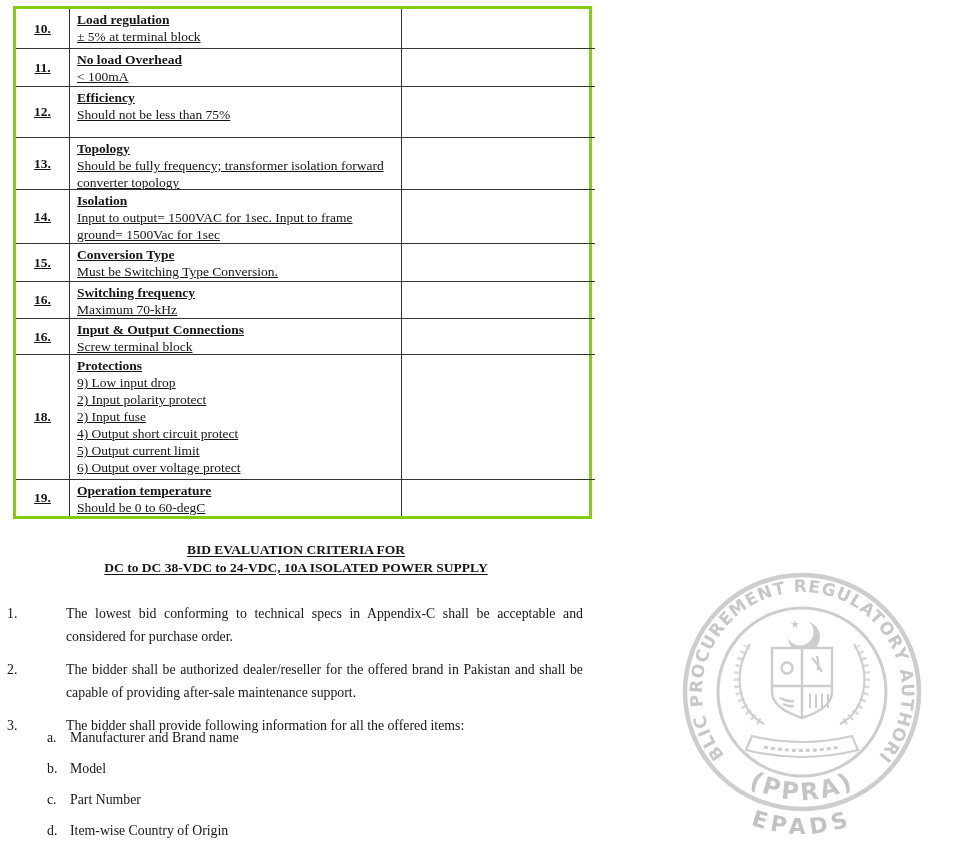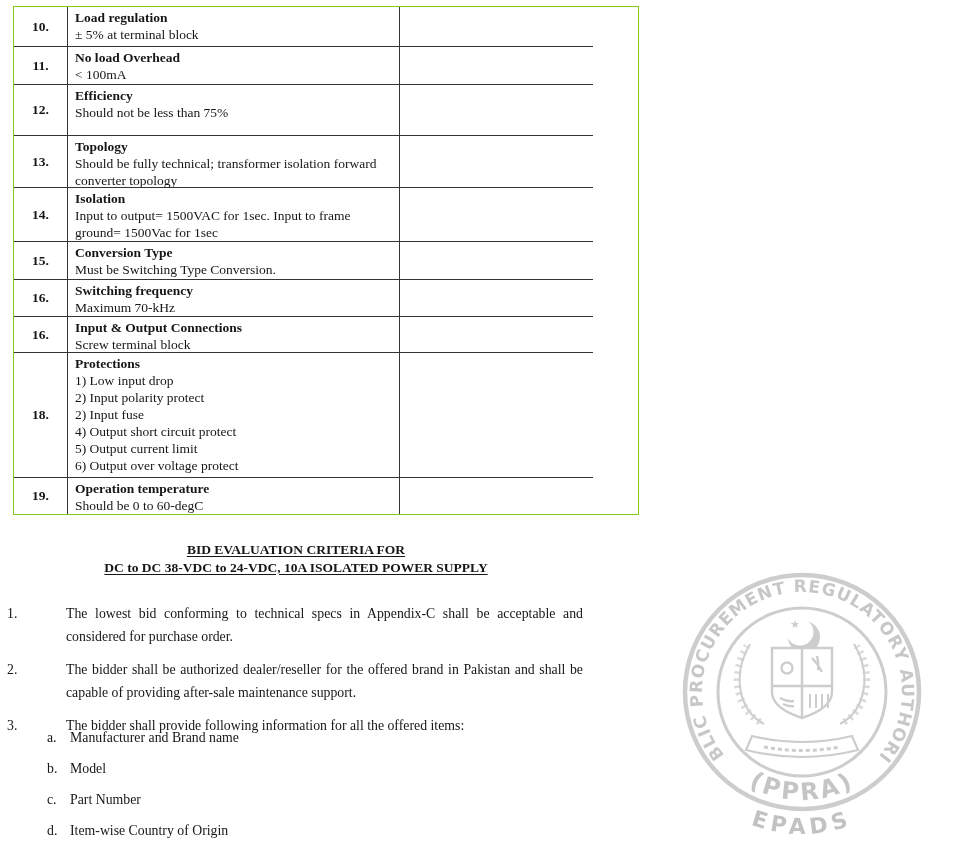--- a/index.html
+++ b/index.html
@@ -3,24 +3,24 @@
 <meta charset="utf-8">
 <style>
   html,body{margin:0;padding:0;background:#ffffff;}
   #page{
     position:relative;width:960px;height:853px;background:#ffffff;
     font-family:"Liberation Serif","DejaVu Serif",serif;color:#161616;
     overflow:hidden;
   }
   
   #spec-table{
-    position:absolute;left:13px;top:6px;width:626px;
+    position:absolute;left:13px;top:6px;width:579px;
     display:grid;grid-template-columns:54px 332px 193px;
     grid-template-rows:40px 38px 51px 52px 54px 38px 37px 36px 125px 36px;
-    border:1px solid #84cc16;box-sizing:border-box;
+    border:3px solid #84cc16;box-sizing:border-box;text-decoration:underline;
   }
   .cell{border-right:1.4px solid #343434;border-bottom:1.4px solid #343434;box-sizing:border-box;overflow:hidden;}
   .cell.col3{border-right:none;}
   .cell.lastrow{border-bottom:none;}
   .cell.num{display:flex;align-items:center;justify-content:center;
     font-weight:bold;font-size:13.5px;}
   .cell.desc{padding:2px 8px 0 7px;font-size:13.5px;line-height:17px;}
   .spec-title{font-weight:bold;}
   
   #bid-heading{
@@ -65,21 +65,21 @@
       <div class="cell col3"></div>
       <div class="cell num">12.</div>
       <div class="cell desc">
         <div class="spec-title">Efficiency</div>
         <div class="spec-line">Should not be less than 75%</div>
       </div>
       <div class="cell col3"></div>
       <div class="cell num">13.</div>
       <div class="cell desc">
         <div class="spec-title">Topology</div>
-        <div class="spec-line">Should be fully technical; transformer isolation forward converter topology</div>
+        <div class="spec-line">Should be fully frequency; transformer isolation forward converter topology</div>
       </div>
       <div class="cell col3"></div>
       <div class="cell num">14.</div>
       <div class="cell desc">
         <div class="spec-title">Isolation</div>
         <div class="spec-line">Input to output= 1500VAC for 1sec. Input to frame ground= 1500Vac for 1sec</div>
       </div>
       <div class="cell col3"></div>
       <div class="cell num">15.</div>
       <div class="cell desc">
@@ -95,21 +95,21 @@
       <div class="cell col3"></div>
       <div class="cell num">16.</div>
       <div class="cell desc">
         <div class="spec-title">Input &amp; Output Connections</div>
         <div class="spec-line">Screw terminal block</div>
       </div>
       <div class="cell col3"></div>
       <div class="cell num">18.</div>
       <div class="cell desc">
         <div class="spec-title">Protections</div>
-        <div class="spec-line">1) Low input drop</div>
+        <div class="spec-line">9) Low input drop</div>
         <div class="spec-line">2) Input polarity protect</div>
         <div class="spec-line">2) Input fuse</div>
         <div class="spec-line">4) Output short circuit protect</div>
         <div class="spec-line">5) Output current limit</div>
         <div class="spec-line">6) Output over voltage protect</div>
       </div>
       <div class="cell col3"></div>
       <div class="cell num lastrow">19.</div>
       <div class="cell desc lastrow">
         <div class="spec-title">Operation temperature</div>

